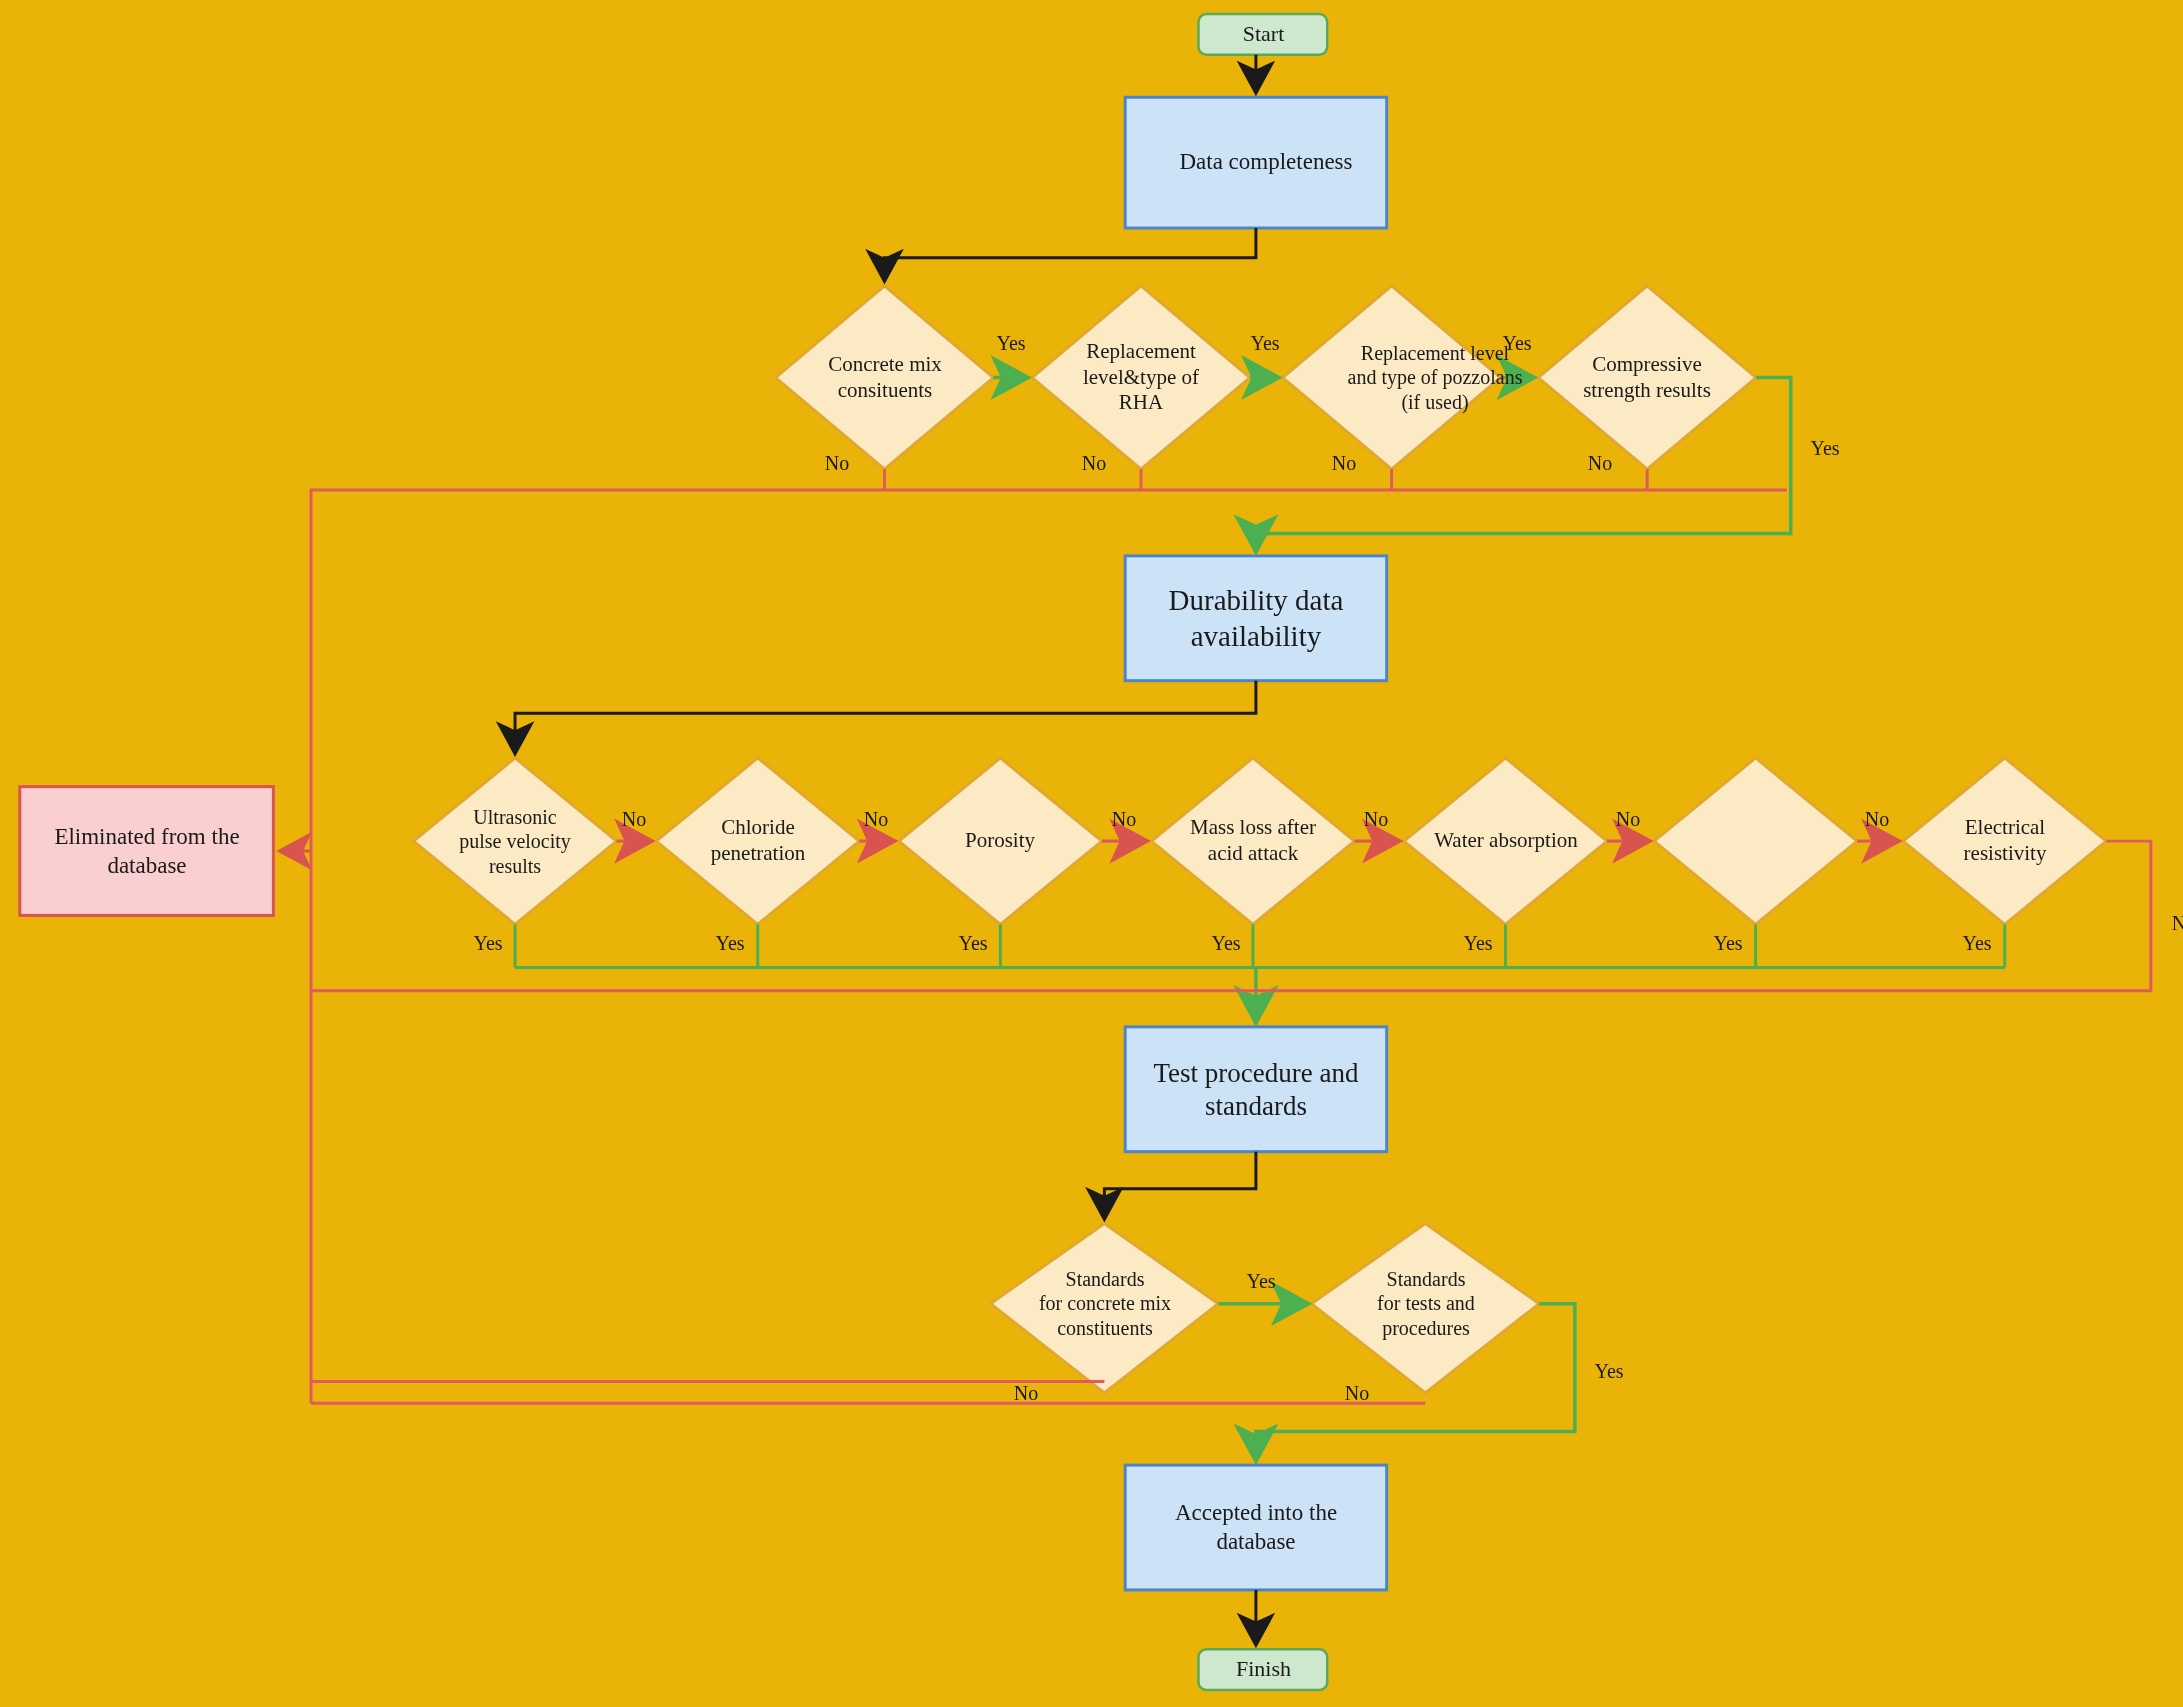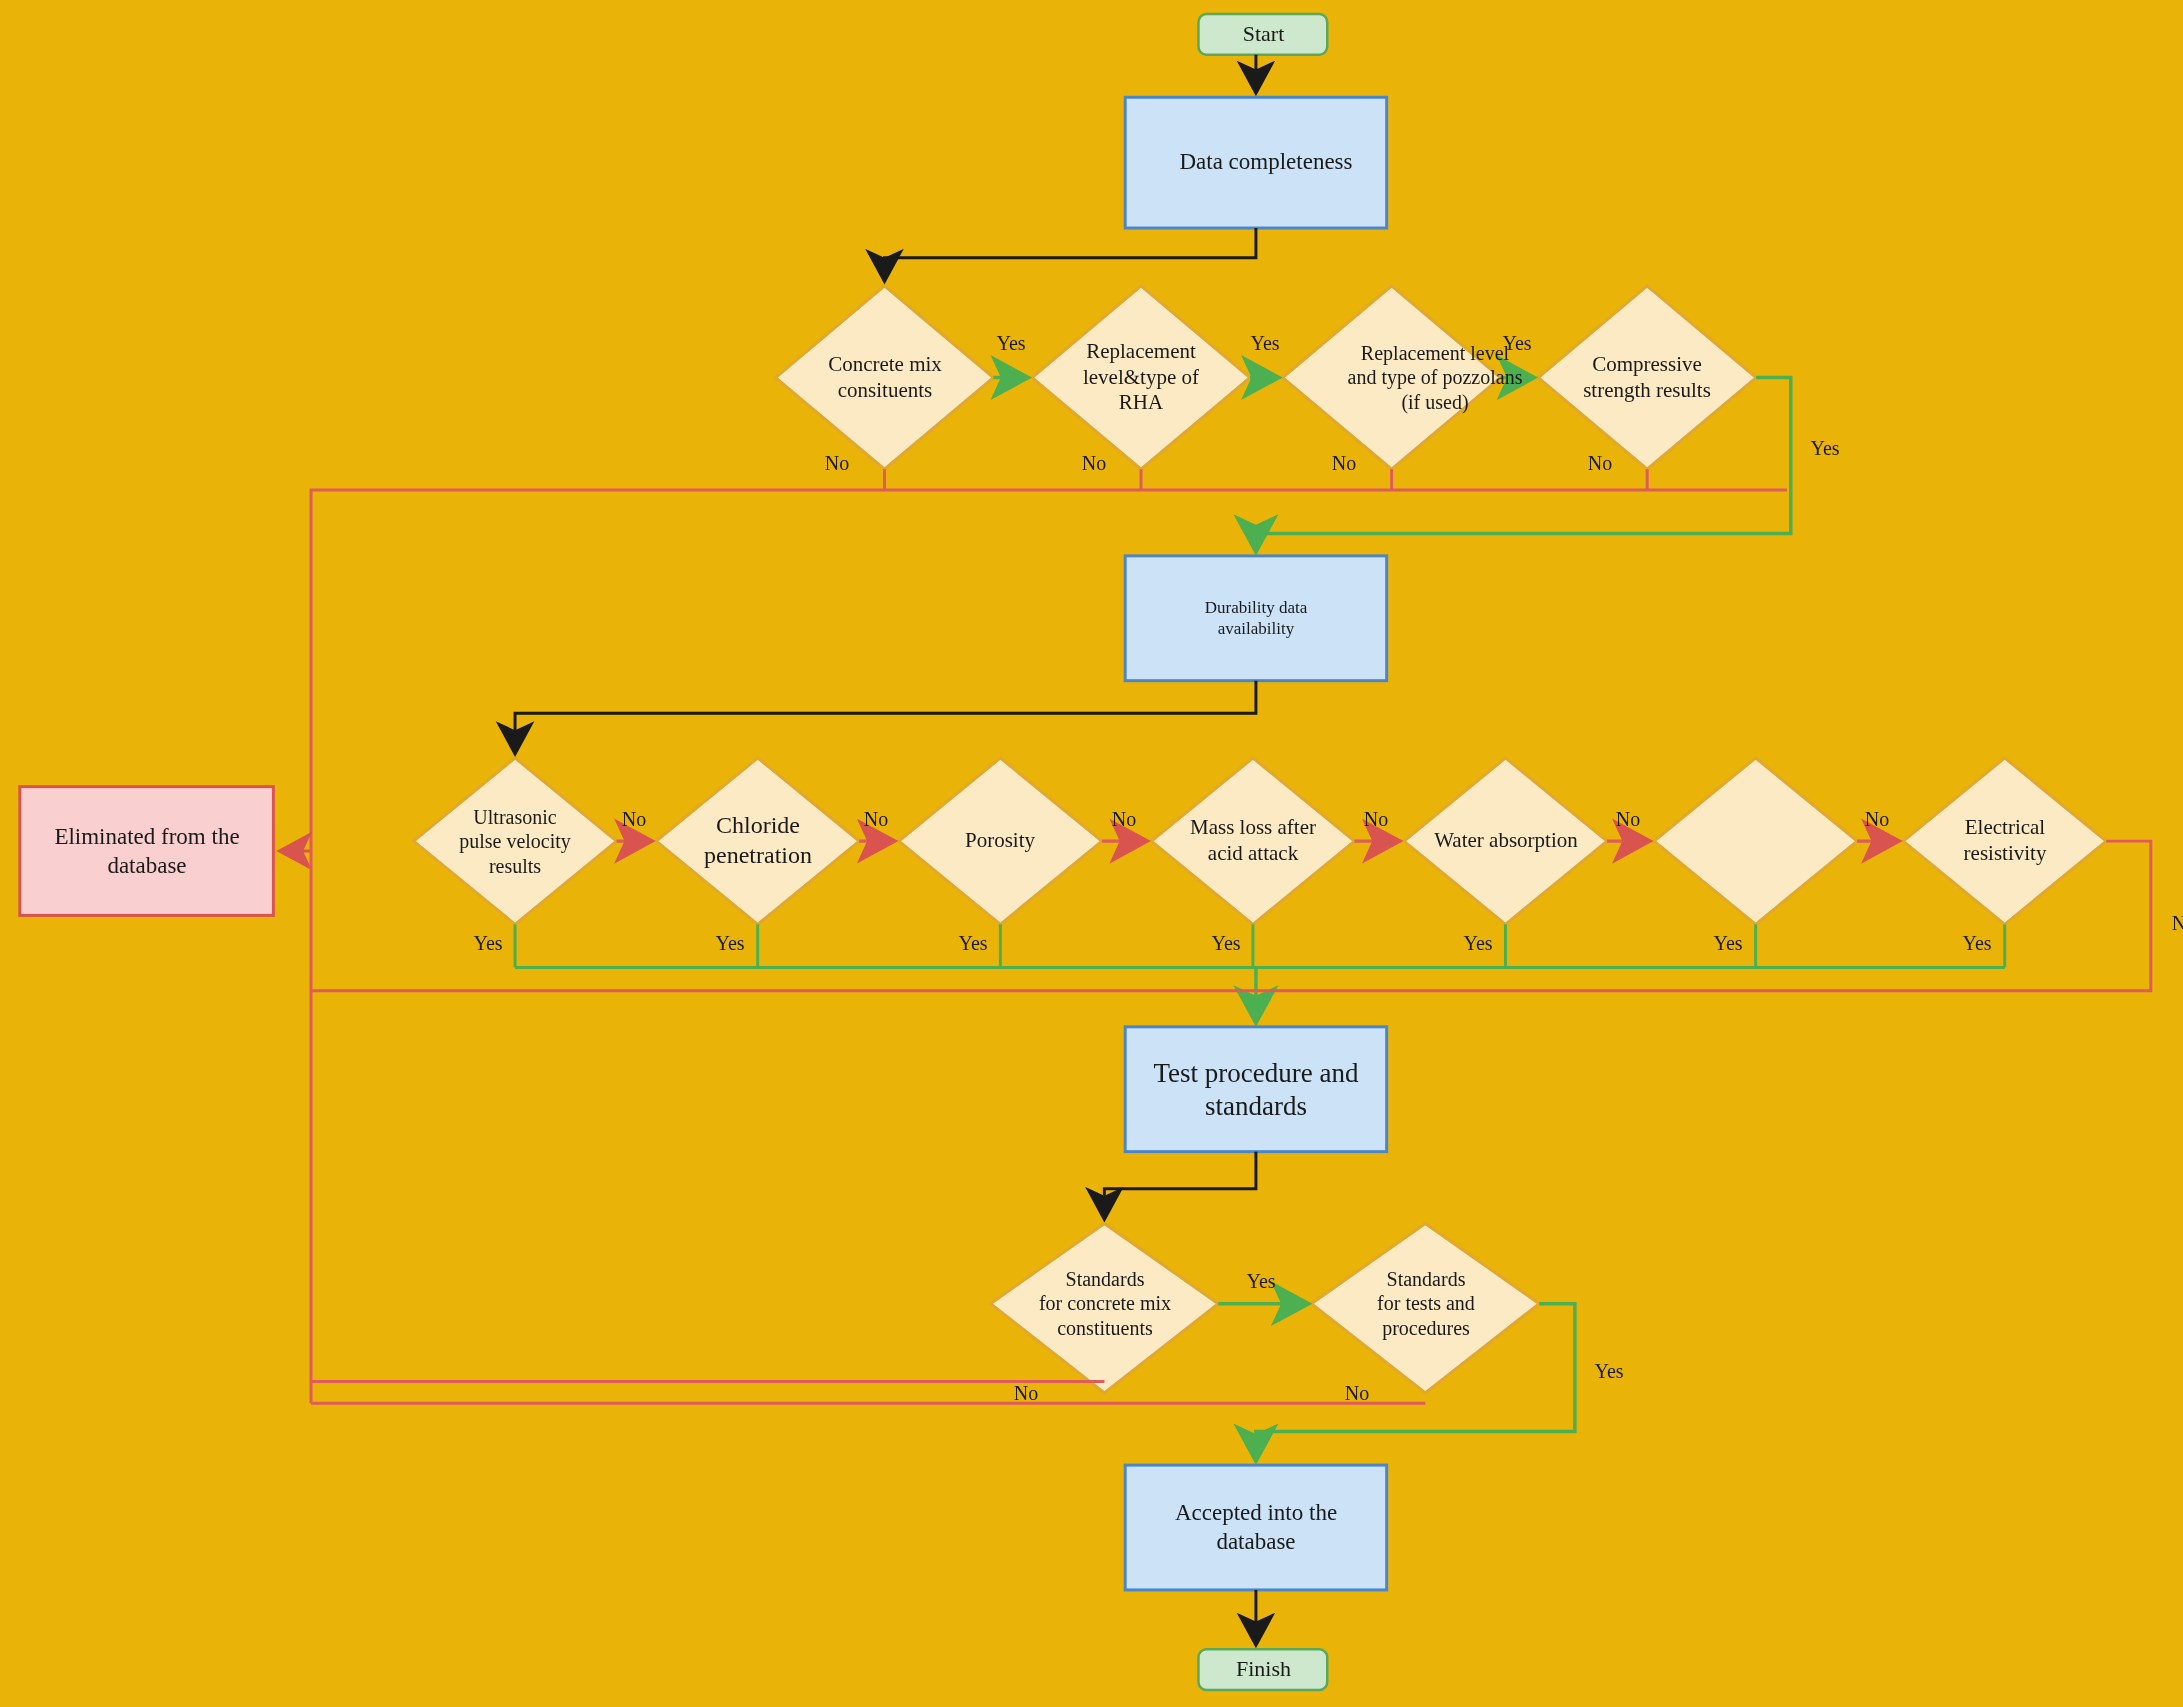--- a/index.html
+++ b/index.html
@@ -117,21 +117,21 @@
 
     <path d="M3108,2632 L3180,2632 L3180,2890 L2536,2890 L2536,2944" fill="none" stroke="#4caf50" stroke-width="7" marker-end="url(#ahGreen)"></path>
 
     <path d="M2536,3210 L2536,3316" fill="none" stroke="#1a1a1a" stroke-width="6" marker-end="url(#ahBlack)"></path>
   </svg>
 
   <div class="node-label" style="left:1199px;top:14px;width:129px;height:41px;font-size:22px;">Start</div>
 
   <div class="node-label" style="left:1125px;top:97px;width:282px;height:131px;font-size:23px;border-radius:16px;">Data completeness</div>
 
-  <div class="node-label" style="left:1125px;top:556px;width:262px;height:125px;font-size:17px;">Durability data
+  <div class="node-label" style="left:1125px;top:556px;width:262px;height:125px;font-size:29px;">Durability data
 availability</div>
 
   <div class="node-label" style="left:1125px;top:1027px;width:262px;height:125px;font-size:27px;">Test procedure and
 standards</div>
 
   <div class="node-label" style="left:1125px;top:1465px;width:262px;height:125px;font-size:23px;">Accepted into the
 database</div>
 
   <div class="node-label" style="left:20px;top:787px;width:254px;height:129px;font-size:23px;">Eliminated from the
 database</div>
@@ -145,21 +145,21 @@
 RHA</div>
   <div class="node-label" style="left:1328px;top:318px;width:214px;height:119px;font-size:20px;text-align:center;">Replacement level
 and type of pozzolans
 (if used)</div>
   <div class="node-label" style="left:1543px;top:333px;width:208px;height:89px;font-size:21px;">Compressive
 strength results</div>
 
   <div class="node-label" style="left:421px;top:782px;width:188px;height:119px;font-size:20px;">Ultrasonic
 pulse velocity
 results</div>
-  <div class="node-label" style="left:664px;top:796px;width:188px;height:89px;font-size:24px;font-family:Liberation Serif, serif;">Chloride
+  <div class="node-label" style="left:664px;top:796px;width:188px;height:89px;font-size:21px;font-family:Liberation Serif, serif;">Chloride
 penetration</div>
   <div class="node-label" style="left:906px;top:811px;width:188px;height:59px;font-size:21px;">Porosity</div>
   <div class="node-label" style="left:1154px;top:796px;width:198px;height:89px;font-size:21px;">Mass loss after
 acid attack</div>
   <div class="node-label" style="left:1401px;top:811px;width:210px;height:59px;font-size:21px;">Water absorption</div>
   <div class="node-label" style="left:1911px;top:796px;width:188px;height:89px;font-size:21px;">Electrical
 resistivity</div>
 
   <div class="node-label" style="left:996px;top:1244px;width:218px;height:119px;font-size:20px;">Standards
 for concrete mix

